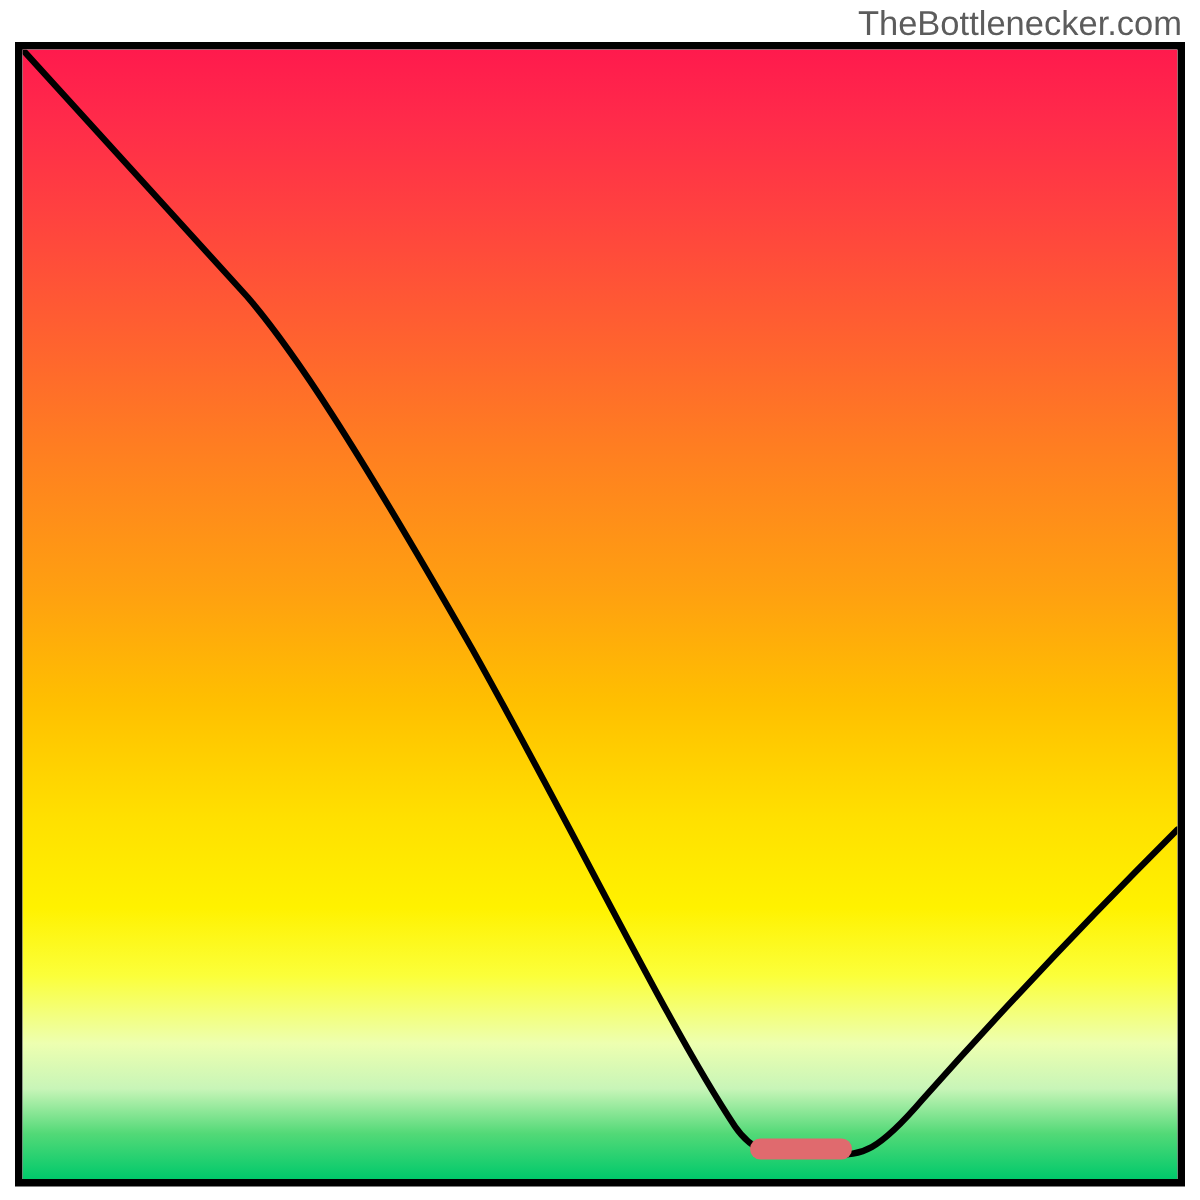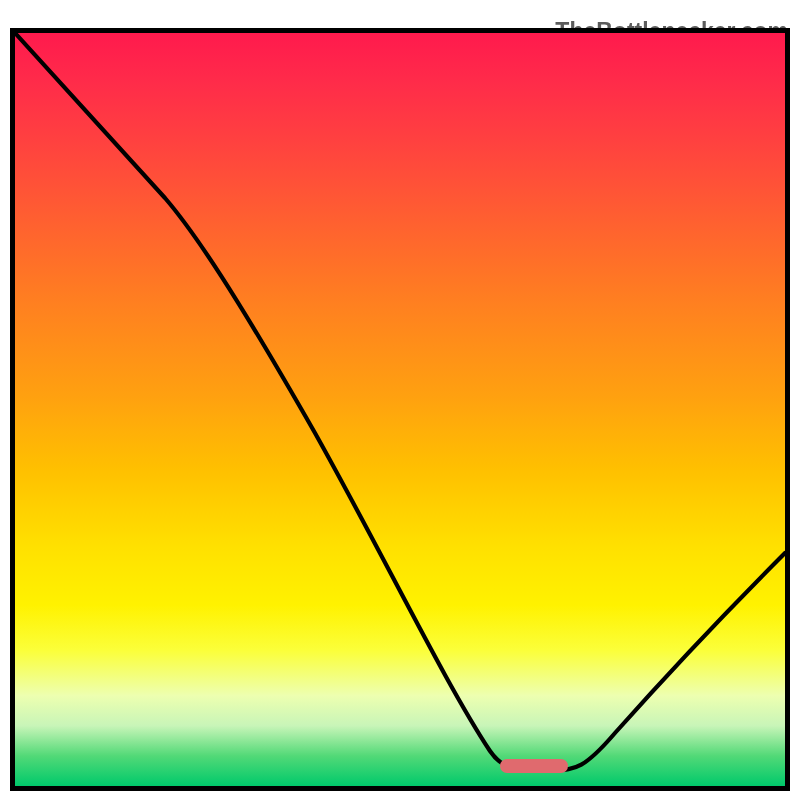--- a/index.html
+++ b/index.html
@@ -50,24 +50,24 @@
     position: absolute;
     left: 485px;
     top: 726px;
     width: 68px;
     height: 14px;
     background: #e06a6e;
     border-radius: 8px;
   }
   .watermark {
     position: absolute;
-    top: 18px;
+    top: 2px;
     right: 12px;
     font-size: 23px;
-    font-weight: bold;
+    font-weight: normal;
     color: #5c5c5c;
     letter-spacing: 0px;
   }
 </style>
 </head>
 <body>
 
 <div class="watermark">TheBottlenecker.com</div>
 
 <div class="frame">

